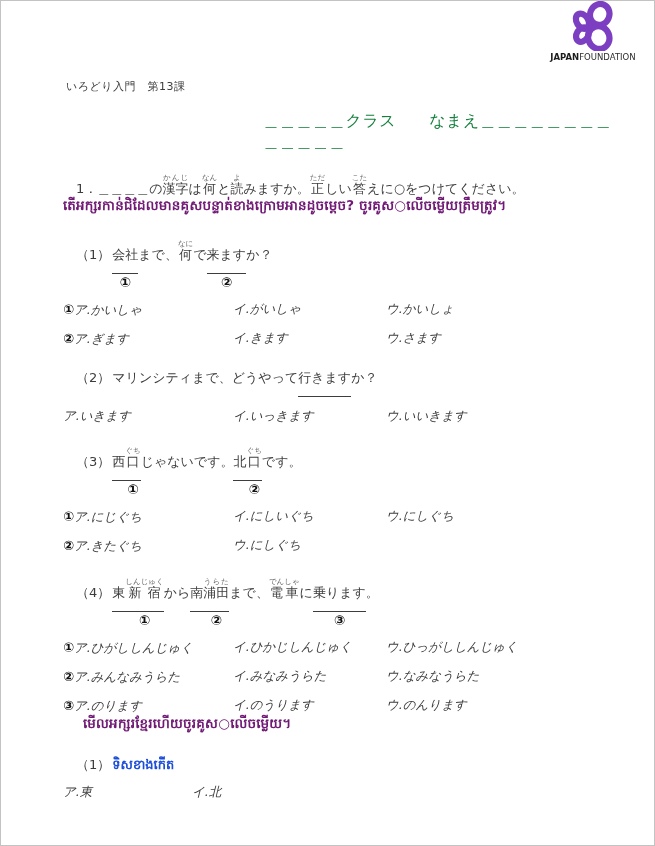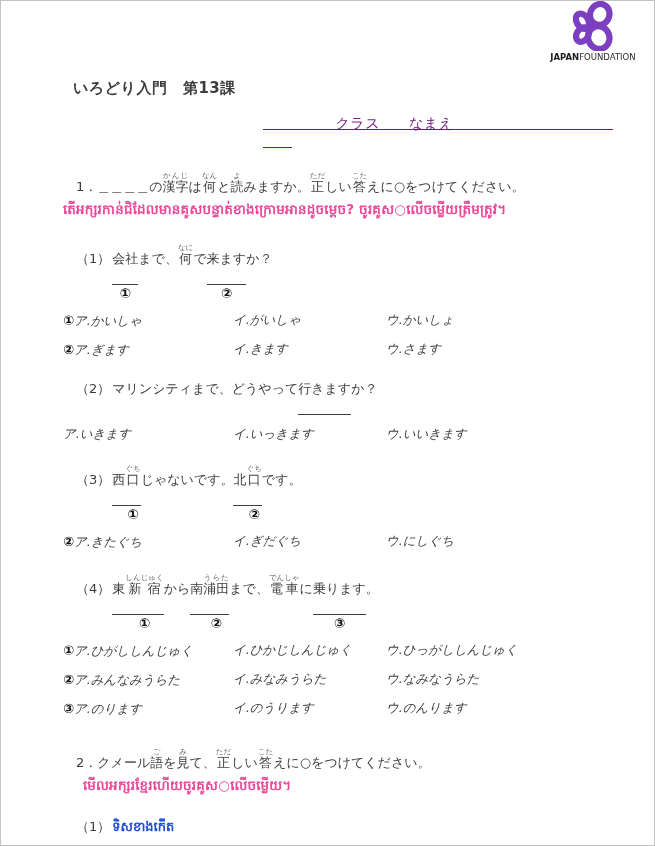--- a/index.html
+++ b/index.html
@@ -11,36 +11,36 @@
     font-family:"DejaVu Sans","Liberation Sans",sans-serif;
     color:#3d3d3d; font-size:13px;
   }
   
   .logo { position:absolute; top:0; right:13px; width:96px; text-align:center; }
   .logo-icon { display:block; margin:0 auto 1px auto; }
   .logo-text { font-size:8.5px; letter-spacing:0; color:#1c1c1c; white-space:nowrap; }
   .lt-bold { font-weight:bold; }
   .lt-light { font-weight:normal; color:#2e2e2e; }
   
-  .doc-title { margin-left:10px; font-size:15px; letter-spacing:0.5px;font-weight:bold; }
-  .name-line { margin:17px 0 0 200px; font-size:14px; letter-spacing:0.5px; color:#701a75;text-decoration:underline; }
+  .doc-title { margin-left:3px; font-size:11px; letter-spacing:0.5px; }
+  .name-line { margin:17px 0 0 200px; font-size:16px; letter-spacing:0.5px; color:#15803d; }
   
   .sec-title { margin:21px 0 0 13px; font-size:13px; line-height:1.15; }
   .sec-title2 { margin-top:30px; }
   ruby rt { font-size:7.5px; color:#666; letter-spacing:0; }
   
-  .khmer { margin-top:6px; font-weight:bold; color:#ec4899; font-size:13.5px; letter-spacing:0.2px; }
+  .khmer { margin-top:0; font-weight:bold; color:#701a75; font-size:13.5px; letter-spacing:0.2px; }
   .khmer2 { margin-left:20px; }
   .km { font-weight:bold; color:#1d4ed8; }
   
   .q-line { margin:23px 0 0 13px; font-size:13px; line-height:1.15; white-space:nowrap; }
   .q-line.has-markers { margin-bottom:27px; }
   .q-num { margin-right:2px; }
   .seg { position:relative; display:inline-block; }
-  .seg.ul { border-bottom:1.2px solid #3d3d3d; padding-bottom:17px; }
+  .seg.ul { border-bottom:1.2px solid #3d3d3d; padding-bottom:10px; }
   .marker {
     position:absolute; top:calc(100% + 3px); left:50%; transform:translateX(-50%);
     font-weight:bold; font-size:13.5px; color:#101010; line-height:1;
   }
   
   .opt-row { display:flex; margin:11px 0 0 0; font-size:12.5px; line-height:1.35; }
   .opt-label { font-weight:bold; color:#101010; font-size:13px; }
   .c { white-space:nowrap;font-style:italic; }
   .c1 { width:170px; }
   .c2 { width:153px; }
@@ -86,43 +86,46 @@
         <span class="c c3">ウ.さます</span>
       </div>
       <div class="q-line"><span class="q-num">（2）</span><span class="seg">マリンシティまで、どうやって</span><span class="seg ul">行きます</span><span class="seg">か？</span></div>
       <div class="opt-row">
         <span class="c c1">ア.いきます</span>
         <span class="c c2">イ.いっきます</span>
         <span class="c c3">ウ.いいきます</span>
       </div>
       <div class="q-line has-markers"><span class="q-num">（3）</span><span class="seg ul">西</span><span class="seg ul"><ruby>口<rt>ぐち</rt></ruby><span class="marker">①</span></span><span class="seg">じゃないです。</span><span class="seg ul">北</span><span class="seg ul"><ruby>口<rt>ぐち</rt></ruby><span class="marker">②</span></span><span class="seg">です。</span></div>
       <div class="opt-row">
+        <span class="c c1"><span class="opt-label">①</span>ア.にじぐち</span>
+        <span class="c c2">イ.にしいぐち</span>
+        <span class="c c3">ウ.にしぐち</span>
+      </div>
+      <div class="opt-row">
         <span class="c c1"><span class="opt-label">②</span>ア.きたぐち</span>
-        <span class="c c2">イ.ぎだぐち</span>
         <span class="c c3">ウ.にしぐち</span>
       </div>
       <div class="q-line has-markers"><span class="q-num">（4）</span><span class="seg ul">東</span><span class="seg ul"><ruby>新宿<rt>しんじゅく</rt></ruby><span class="marker">①</span></span><span class="seg">から</span><span class="seg ul">南</span><span class="seg ul"><ruby>浦田<rt>うらた</rt></ruby><span class="marker">②</span></span><span class="seg">まで、</span><span class="seg"><ruby>電車<rt>でんしゃ</rt></ruby></span><span class="seg">に</span><span class="seg ul">乗ります<span class="marker">③</span></span><span class="seg">。</span></div>
       <div class="opt-row">
         <span class="c c1"><span class="opt-label">①</span>ア.ひがししんじゅく</span>
         <span class="c c2">イ.ひかじしんじゅく</span>
         <span class="c c3">ウ.ひっがししんじゅく</span>
       </div>
       <div class="opt-row">
         <span class="c c1"><span class="opt-label">②</span>ア.みんなみうらた</span>
         <span class="c c2">イ.みなみうらた</span>
         <span class="c c3">ウ.なみなうらた</span>
       </div>
       <div class="opt-row">
         <span class="c c1"><span class="opt-label">③</span>ア.のります</span>
         <span class="c c2">イ.のうります</span>
         <span class="c c3">ウ.のんります</span>
       </div>
     </div>
 
-  <div class="sec-title sec-title2"><span class="seg">2．クメール</span><span class="seg"><ruby>語<rt>ご</rt></ruby></span><span class="seg">を</span><span class="seg"><ruby>見<rt>み</rt></ruby></span><span class="seg">て、</span><span class="seg"><ruby>正<rt>ただ</rt></ruby></span><span class="seg">しい</span><span class="seg"><ruby>答<rt>こた</rt></ruby></span><span class="seg">えに○をつけてください。</span></div>
 
   <div class="khmer khmer2">មើលអក្សរខ្មែរហើយចូរគូស○លើចម្លើយ។</div>
 
   <div id="s2-questions">
       <div class="q-line"><span class="q-num">（1）</span><span class="seg km">ទិសខាងកើត</span></div>
       <div class="opt-row narrow">
         <span class="c c1">ア.東</span>
         <span class="c c2">イ.北</span>
       </div>
     </div>

